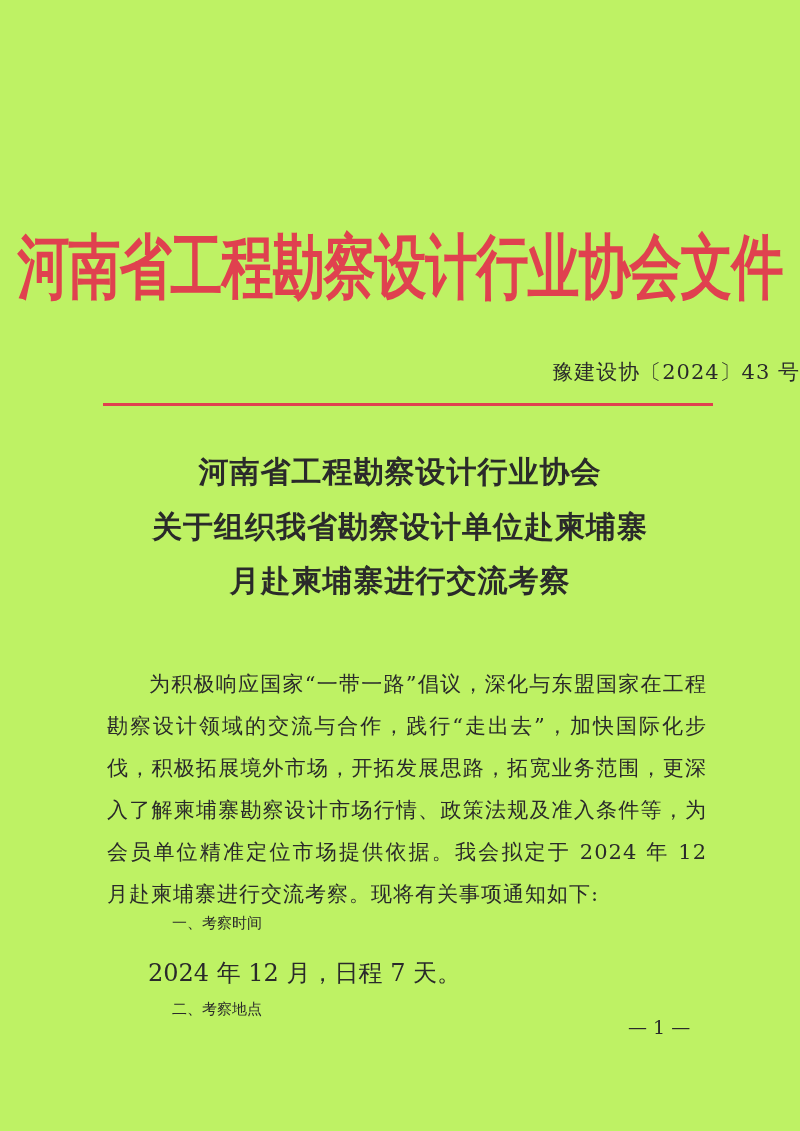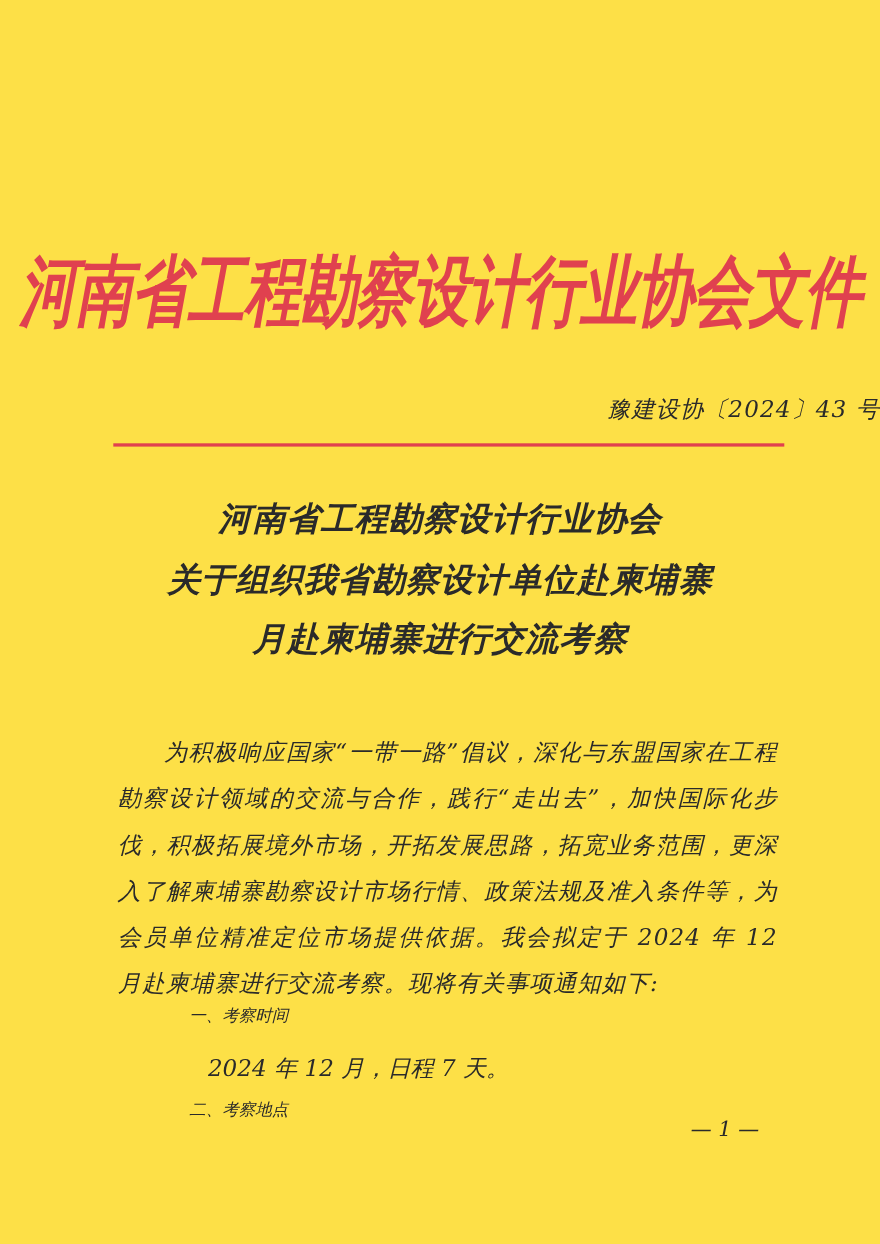--- a/index.html
+++ b/index.html
@@ -1,34 +1,34 @@
 <!DOCTYPE html>
 <html><head>
 <meta charset="utf-8">
 <style>
   html, body { margin: 0; padding: 0; background: #ffffff; }
   body { width: 800px; height: 1131px; position: relative; overflow: hidden;
          font-family: "DejaVu Serif", "Liberation Serif", serif; color: #222; }
-  .page { position: absolute; inset: 0; background: #fde047; font-style: italic; }
+  .page { position: absolute; inset: 0; background: #bef264; }
   .masthead { position: absolute; left: 0; width: 800px; top: 226px; text-align: center;
               font-family: "DejaVu Serif", serif; font-weight: bold; font-size: 52px;
               color: #e0414f; letter-spacing: -1px; transform: scaleY(1.35); transform-origin: top center;
               line-height: 60px; }
   .docno { position: absolute; left: 0; width: 800px; top: 358px; text-align: right;
            font-size: 21px; color: #2a2a2a; letter-spacing: 1px; }
   .redline { position: absolute; left: 103px; width: 610px; top: 403px; height: 3px; background: #e0414f; }
   .title { position: absolute; left: 0; width: 800px; text-align: center; font-weight: bold;
            font-size: 30px; color: #2a2a2a; letter-spacing: 1px; }
   .t1 { top: 452px; } .t2 { top: 507px; } .t3 { top: 561px; }
   .para { position: absolute; left: 107px; width: 600px; font-size: 21px; color: #2a2a2a;
           line-height: 42px; text-align: justify; text-justify: inter-character; letter-spacing: 1px; }
   .salut { top: 620px; }
   .body1 { top: 663px; text-indent: 42px; }
   .h { position: absolute; left: 148px; font-size: 15px; font-family: "DejaVu Sans", sans-serif; color: #2a2a2a; margin-left: 24px; }
-  .h1 { top: 914px; } .line-date { position: absolute; left: 148px; top: 957px; font-size: 21px; color: #2a2a2a; margin-left: 41px; }
+  .h1 { top: 914px; } .line-date { position: absolute; left: 148px; top: 957px; font-size: 24px; color: #2a2a2a; }
   .h2 { top: 1000px; }
   .pageno { position: absolute; left: 628px; top: 1016px; font-size: 19px; color: #2a2a2a; }
 </style>
 </head>
 <body>
 
 <div class="page">
   <div class="masthead">河南省工程勘察设计行业协会文件</div>
   <div class="docno">豫建设协〔2024〕43 号</div>
   <div class="redline"></div>

